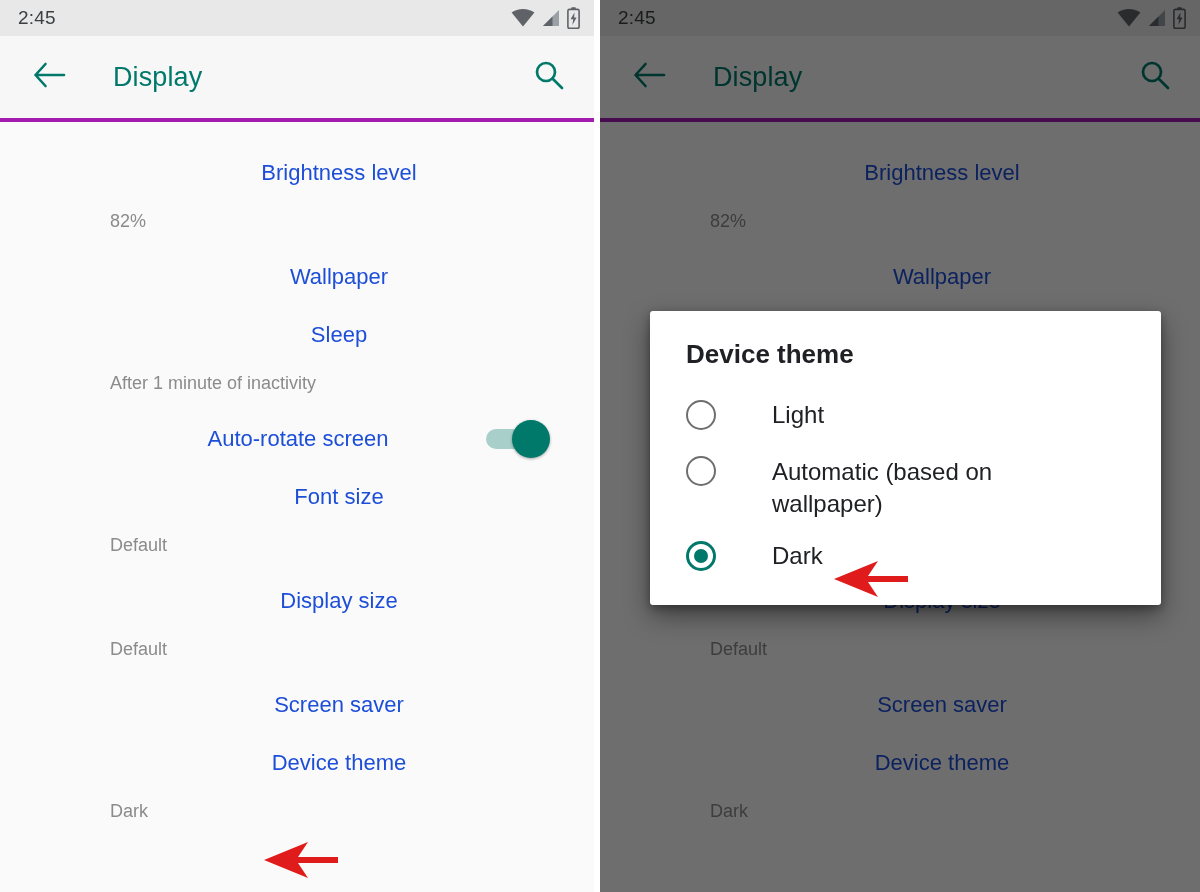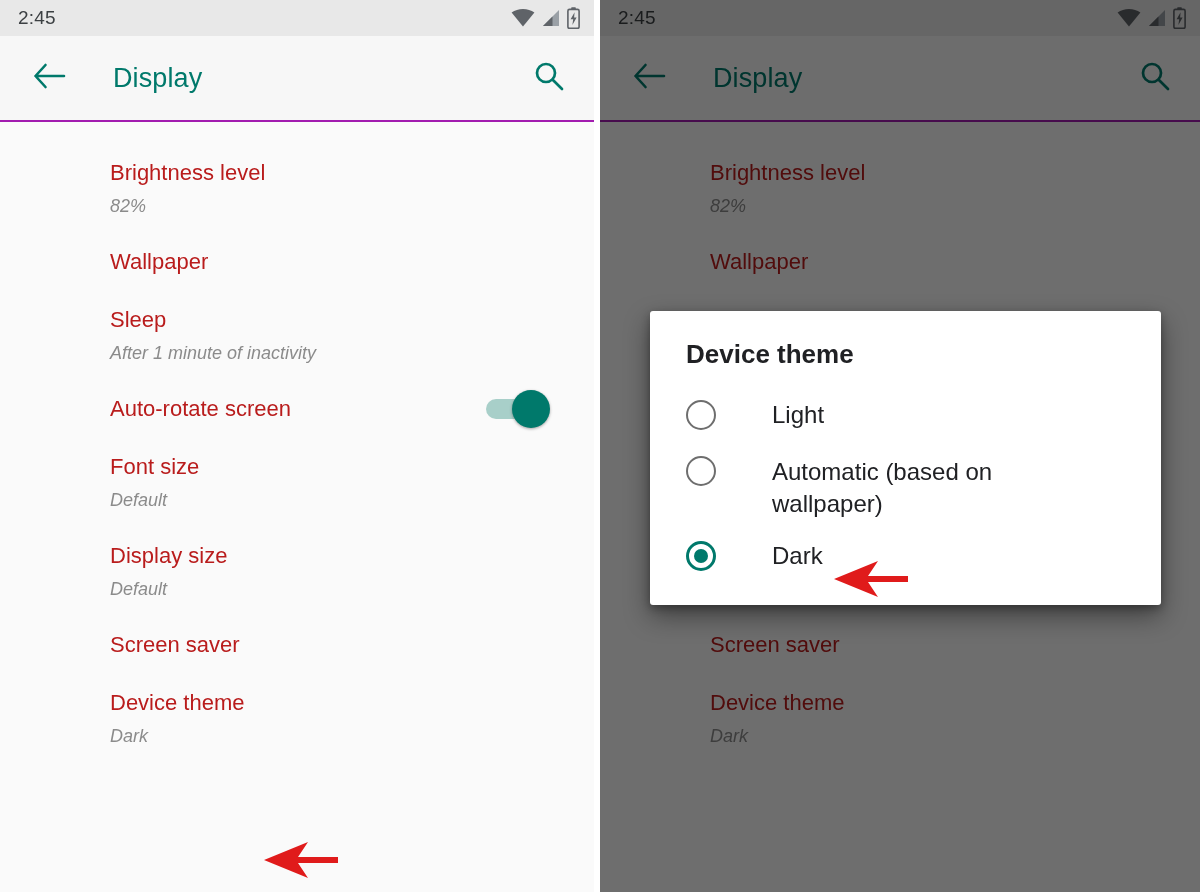--- a/index.html
+++ b/index.html
@@ -55,21 +55,21 @@
 
   
   .actionbar {
     position: relative;
     height: 86px;
     background: #f7f7f7;
     display: flex;
     align-items: center;
     padding: 0 22px 0 26px;
     box-sizing: border-box;
-    border-bottom: 2px solid #a21caf;
+    border-bottom: 4px solid #a21caf;
   }
   .back-btn {
     width: 46px; height: 46px;
     display: flex; align-items: center; justify-content: center;
     flex: 0 0 auto;
   }
   .actionbar-title {
     font-size: 27px;
     color: #00796b;
     margin-left: 41px;
@@ -91,29 +91,29 @@
     position: relative;
     display: flex;
     align-items: center;
     min-height: 56px;
     padding: 14px 26px 14px 110px;
     box-sizing: border-box;
   }
   .setting-texts { flex: 1 1 auto; }
   .setting-title {
     font-size: 22px;
-    color: #b91c1c;
+    color: #1d4ed8;
     line-height: 30px;
+    text-align: center;
   }
   .setting-sub {
     font-size: 18px;
     color: #8b8b8b;
     line-height: 26px;
-    margin-top: 5px;
-    font-style: italic;
+    margin-top: 20px;
   }
 
   
   .switch {
     position: relative;
     width: 60px; height: 26px;
     flex: 0 0 auto;
     margin-right: 22px;
   }
   .switch-track {

